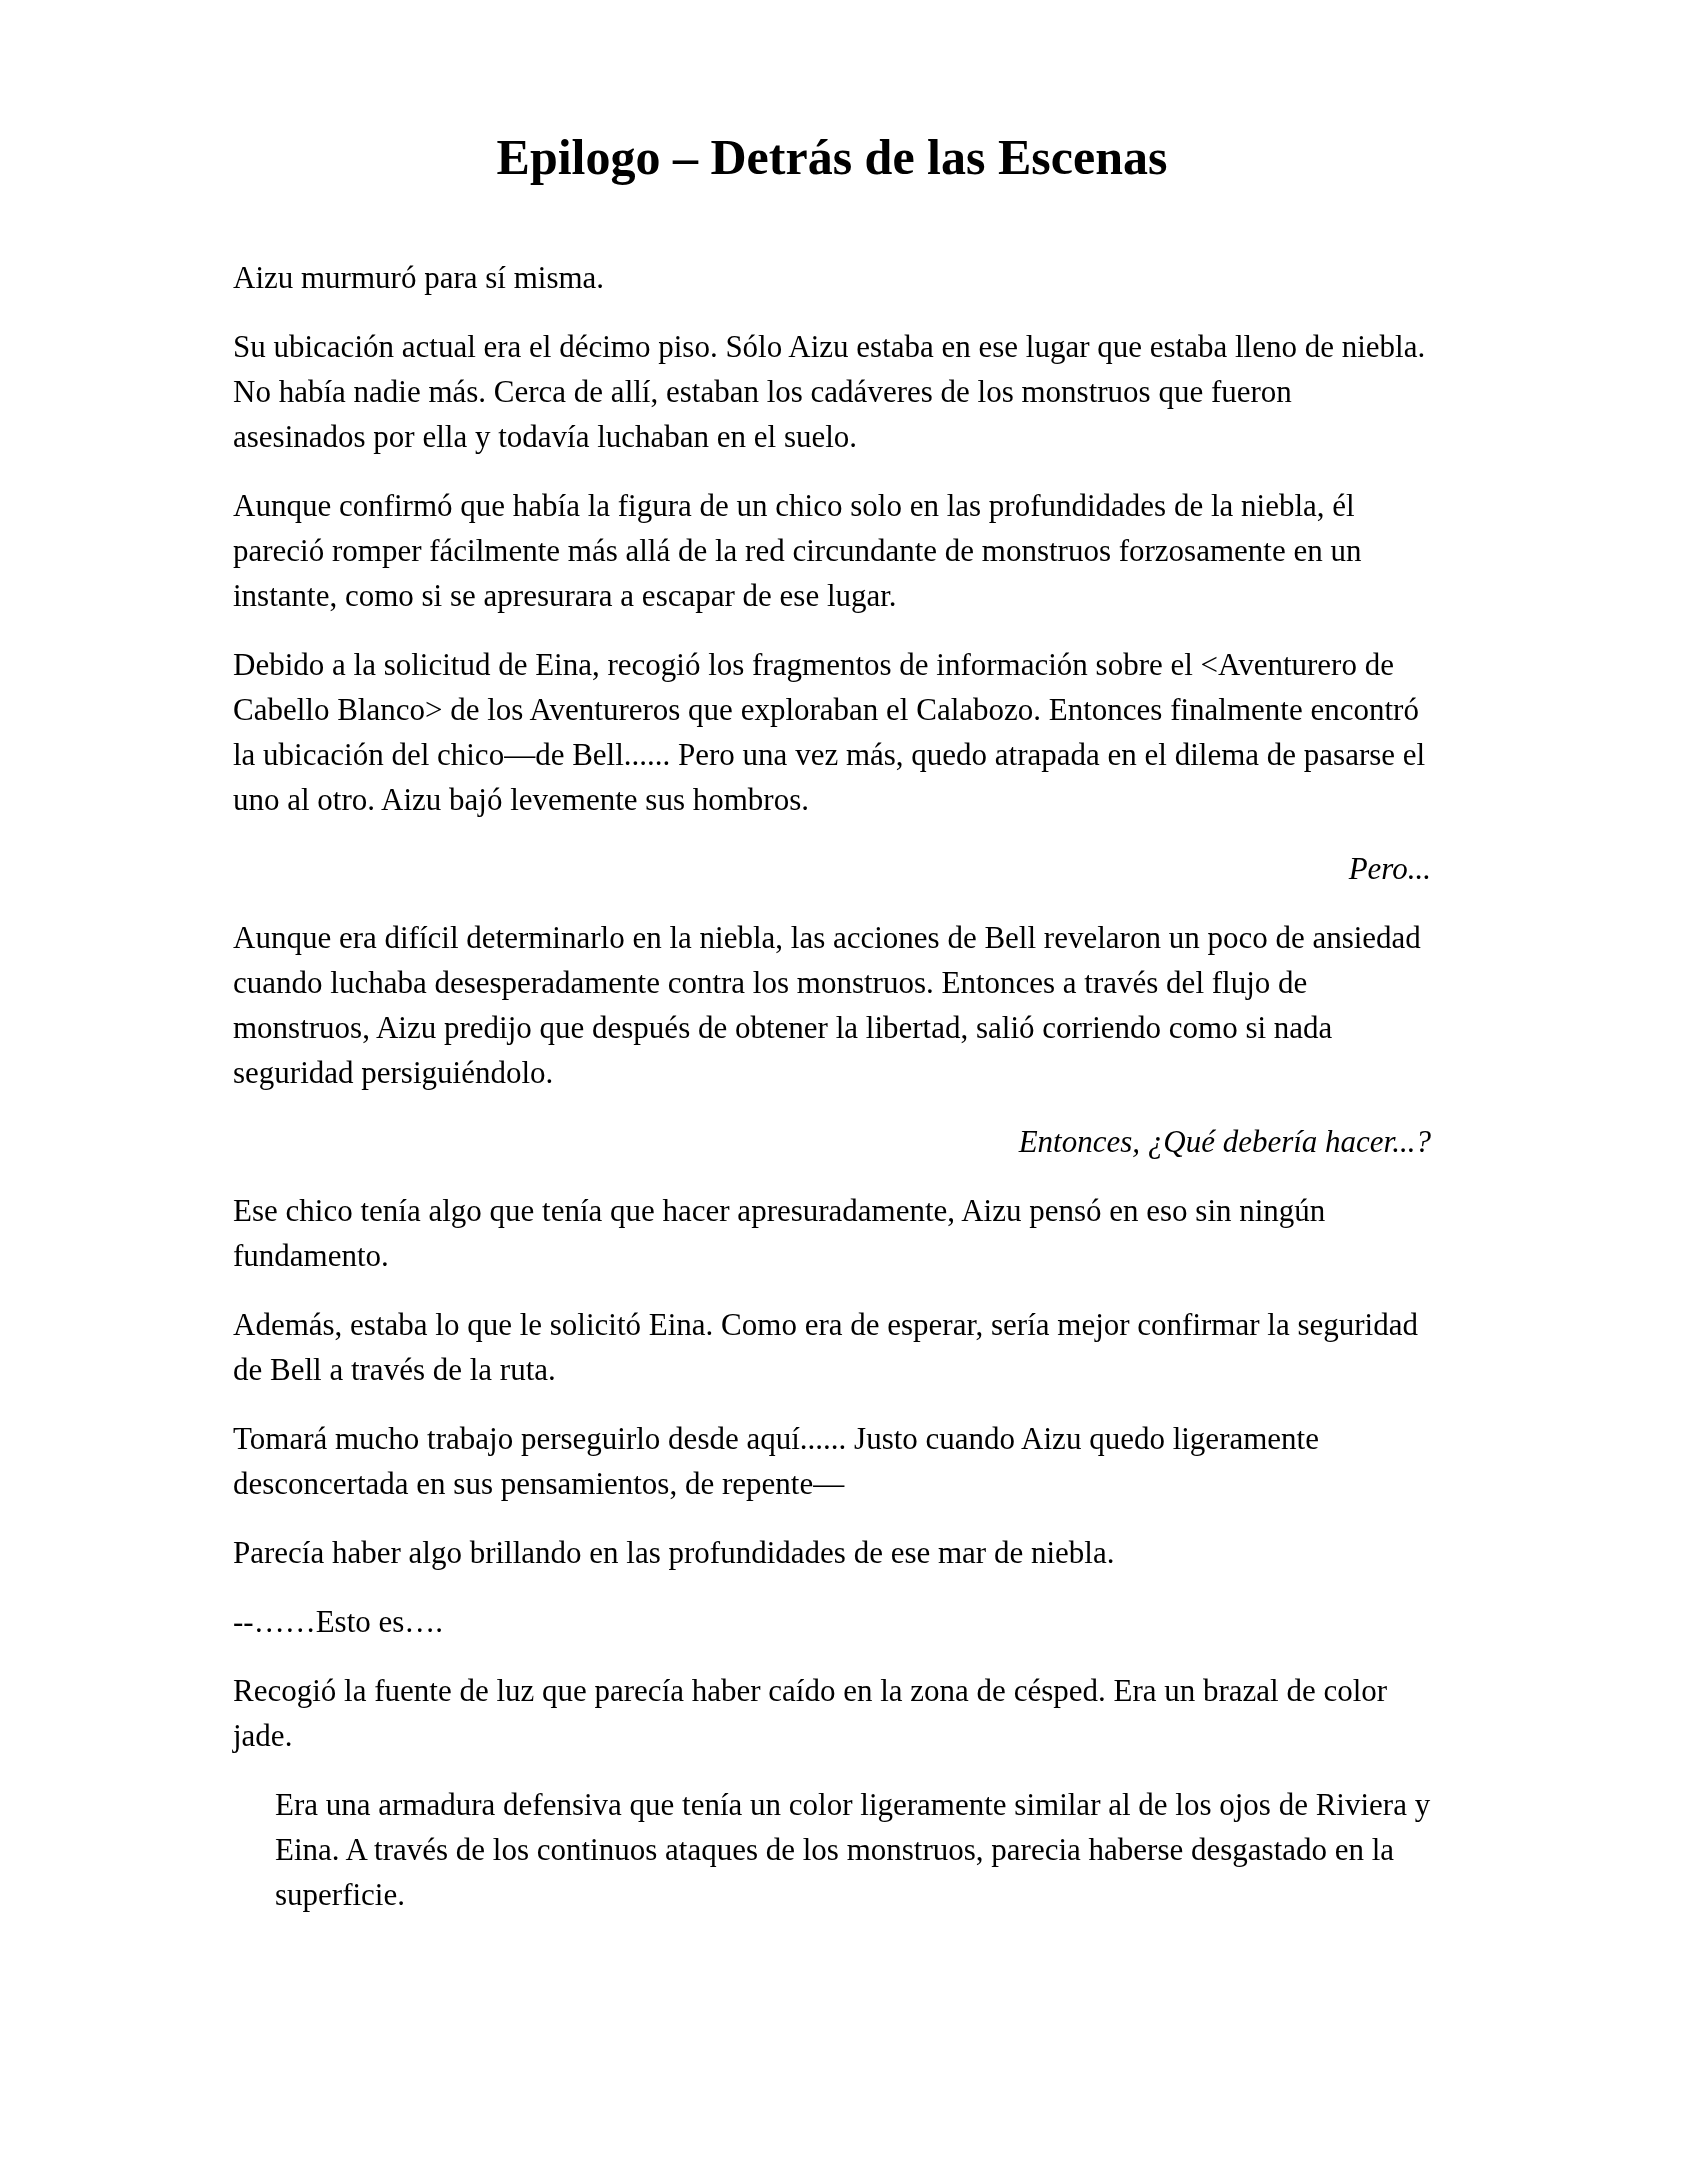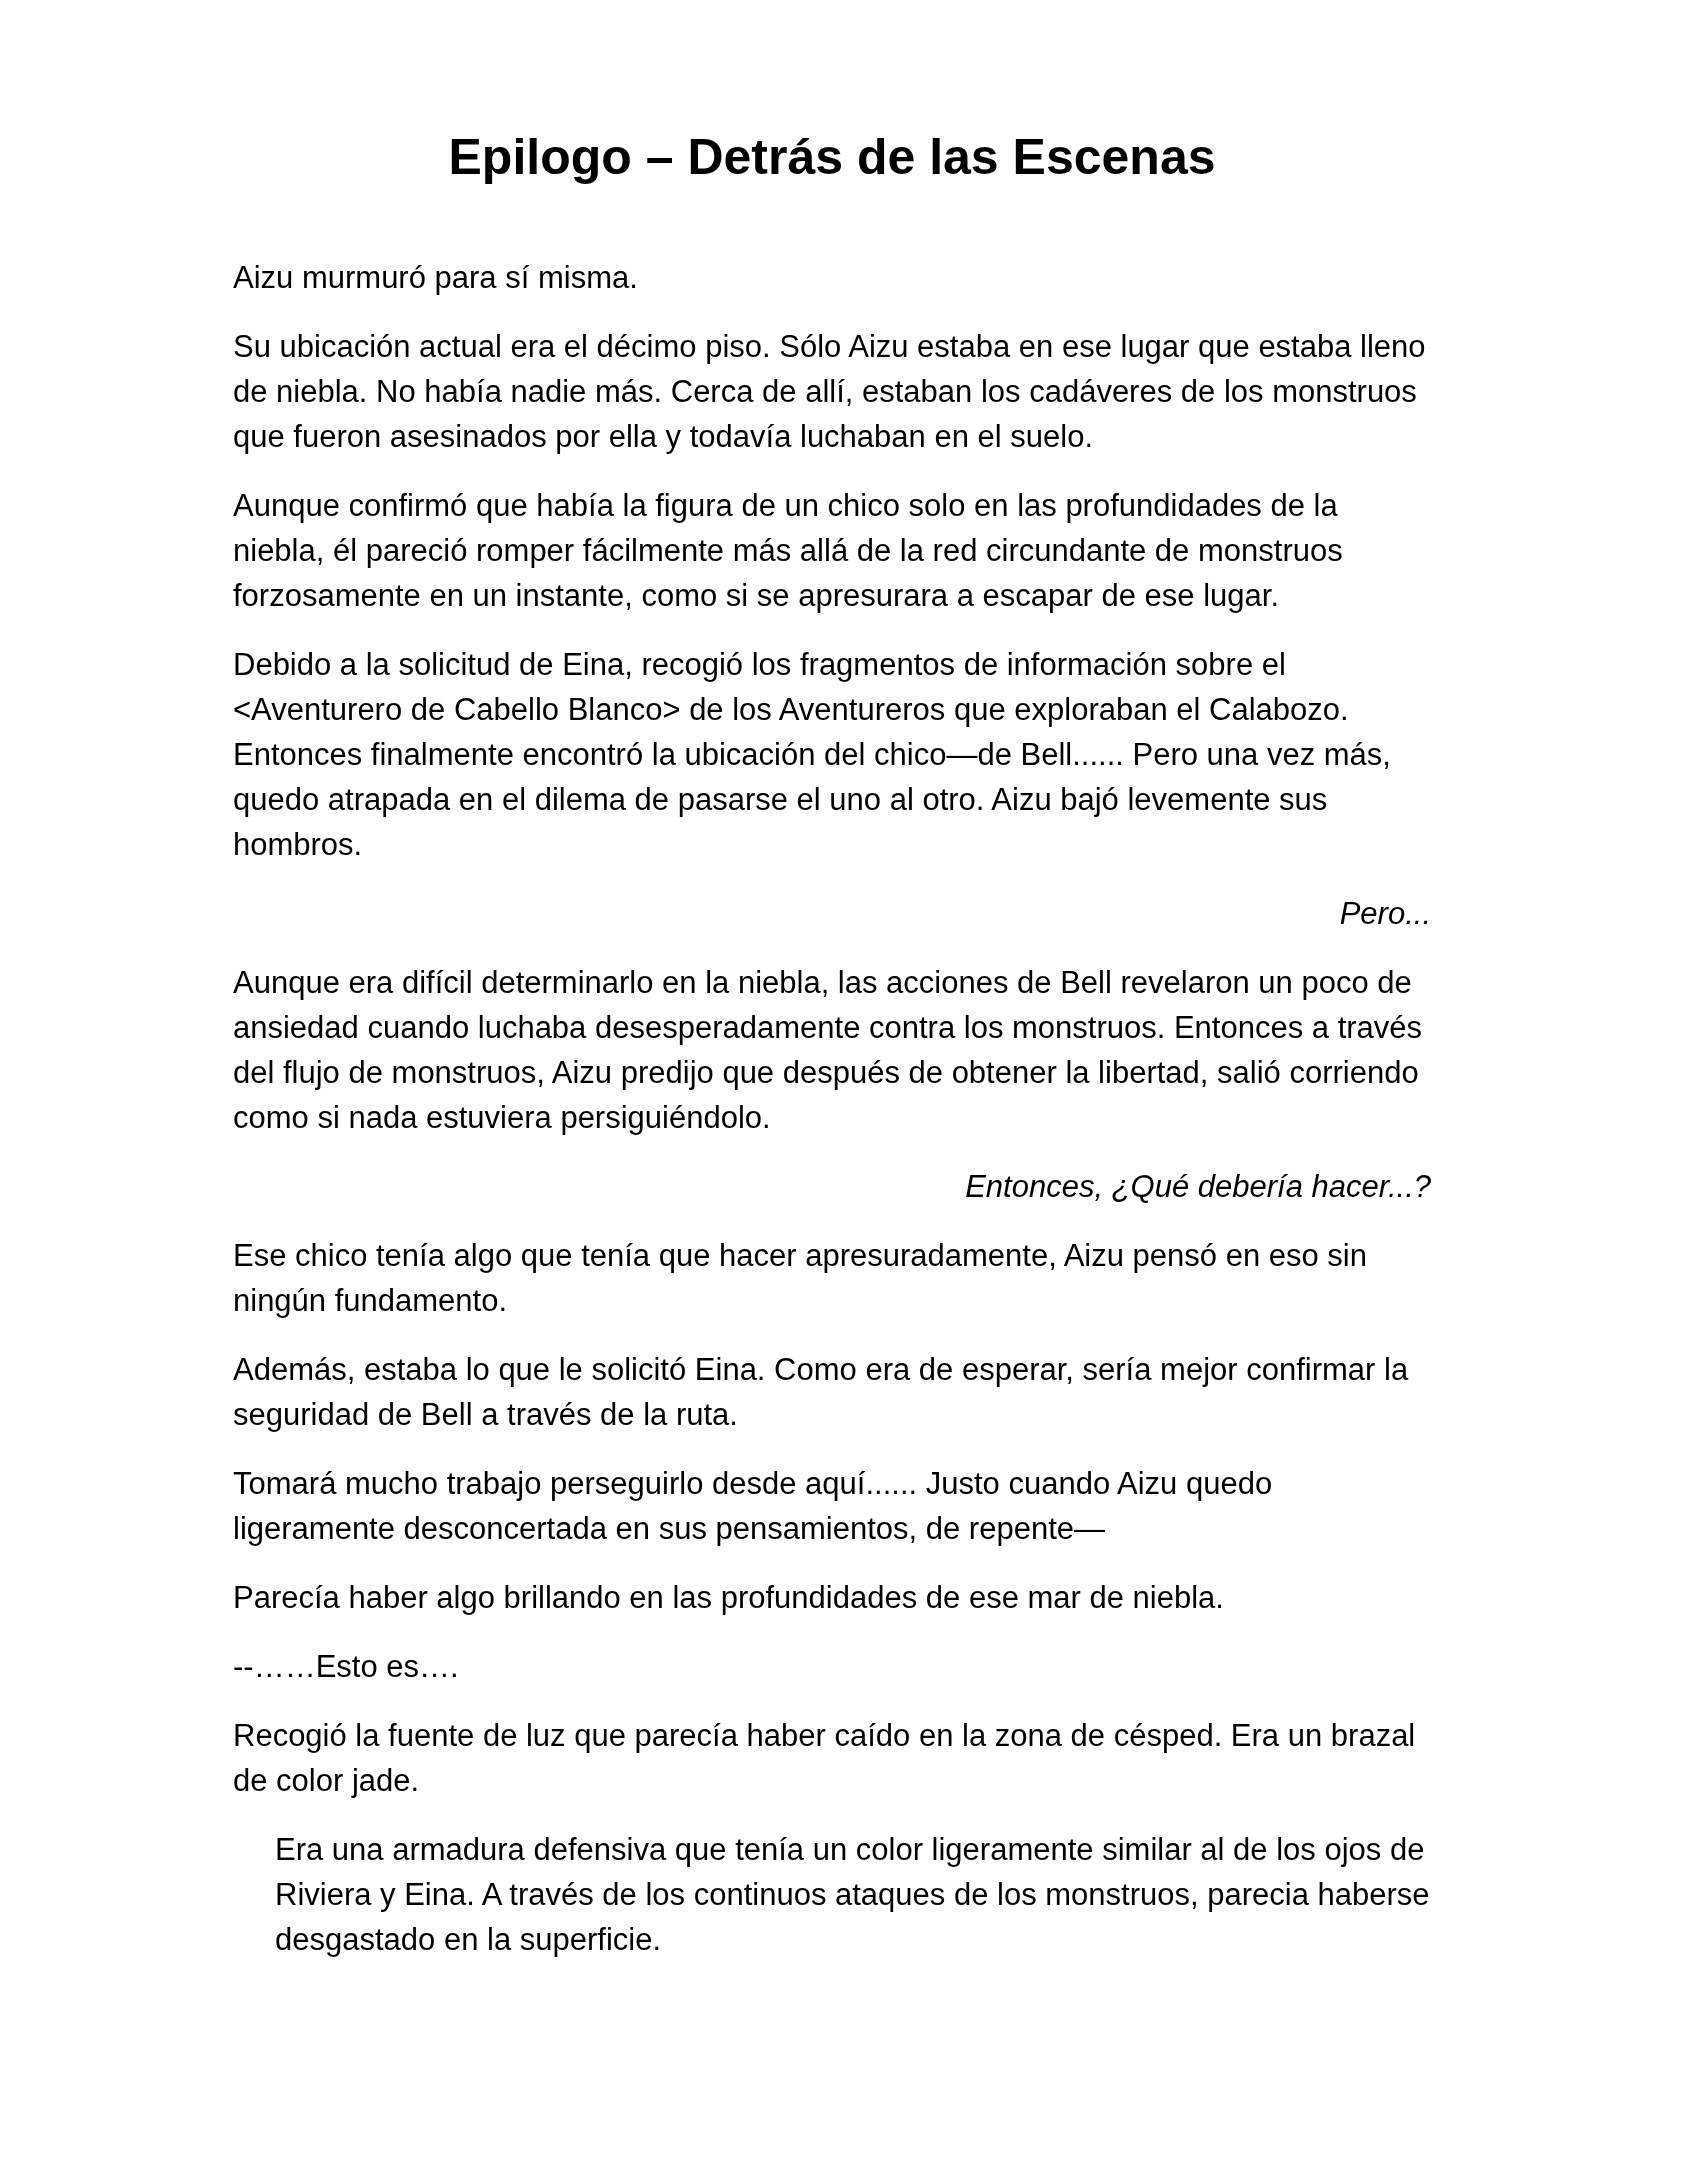--- a/index.html
+++ b/index.html
@@ -8,21 +8,21 @@
     background: #ffffff;
   }
   .page {
     position: relative;
     width: 1683px;
     height: 2178px;
     background: #ffffff;
     color: #000000;
     box-sizing: border-box;
     padding: 129px 252px 0 233px;
-    font-family: Liberation Sans, sans-serif;
+    font-family: Liberation Serif, serif;
     overflow: hidden;
   }
   .doc-title {
     font-size: 50px;
     line-height: 57px;
     font-weight: bold;
     text-align: center;
     margin: 0 0 69px 0;
     letter-spacing: 0px;
   }
@@ -47,21 +47,21 @@
 <body>
 
 <div class="page">
   <h1 class="doc-title">Epilogo – Detrás de las Escenas</h1>
   <div class="doc-body" id="doc-body">
       <p class="para">Aizu murmuró para sí misma.</p>
       <p class="para">Su ubicación actual era el décimo piso. Sólo Aizu estaba en ese lugar que estaba lleno de niebla. No había nadie más. Cerca de allí, estaban los cadáveres de los monstruos que fueron asesinados por ella y todavía luchaban en el suelo.</p>
       <p class="para">Aunque confirmó que había la figura de un chico solo en las profundidades de la niebla, él pareció romper fácilmente más allá de la red circundante de monstruos forzosamente en un instante, como si se apresurara a escapar de ese lugar.</p>
       <p class="para">Debido a la solicitud de Eina, recogió los fragmentos de información sobre el &lt;Aventurero de Cabello Blanco&gt; de los Aventureros que exploraban el Calabozo. Entonces finalmente encontró la ubicación del chico—de Bell...... Pero una vez más, quedo atrapada en el dilema de pasarse el uno al otro. Aizu bajó levemente sus hombros.</p>
       <p class="para italic">Pero...</p>
-      <p class="para">Aunque era difícil determinarlo en la niebla, las acciones de Bell revelaron un poco de ansiedad cuando luchaba desesperadamente contra los monstruos. Entonces a través del flujo de monstruos, Aizu predijo que después de obtener la libertad, salió corriendo como si nada estuviera persiguiéndolo.</p>
+      <p class="para">Aunque era difícil determinarlo en la niebla, las acciones de Bell revelaron un poco de ansiedad cuando luchaba desesperadamente contra los monstruos. Entonces a través del flujo de monstruos, Aizu predijo que después de obtener la libertad, salió corriendo como si nada seguridad persiguiéndolo.</p>
       <p class="para italic">Entonces, ¿Qué debería hacer...?</p>
       <p class="para">Ese chico tenía algo que tenía que hacer apresuradamente, Aizu pensó en eso sin ningún fundamento.</p>
       <p class="para">Además, estaba lo que le solicitó Eina. Como era de esperar, sería mejor confirmar la seguridad de Bell a través de la ruta.</p>
       <p class="para">Tomará mucho trabajo perseguirlo desde aquí...... Justo cuando Aizu quedo ligeramente desconcertada en sus pensamientos, de repente—</p>
       <p class="para">Parecía haber algo brillando en las profundidades de ese mar de niebla.</p>
       <p class="para">--……Esto es….</p>
       <p class="para">Recogió la fuente de luz que parecía haber caído en la zona de césped. Era un brazal de color jade.</p>
       <p class="para">Era una armadura defensiva que tenía un color ligeramente similar al de los ojos de Riviera y Eina. A través de los continuos ataques de los monstruos, parecia haberse desgastado en la superficie.</p>
     </div>
 </div>

